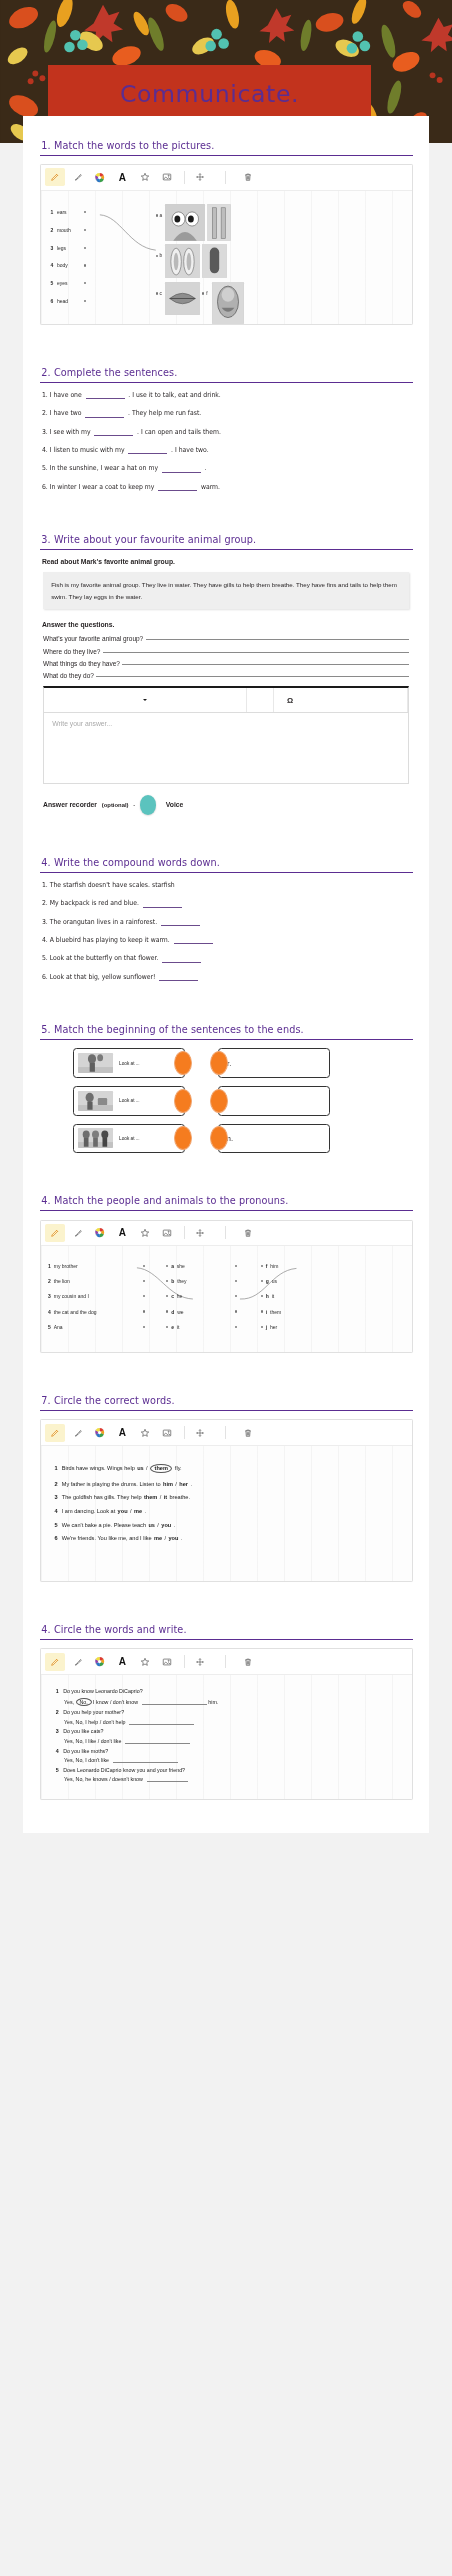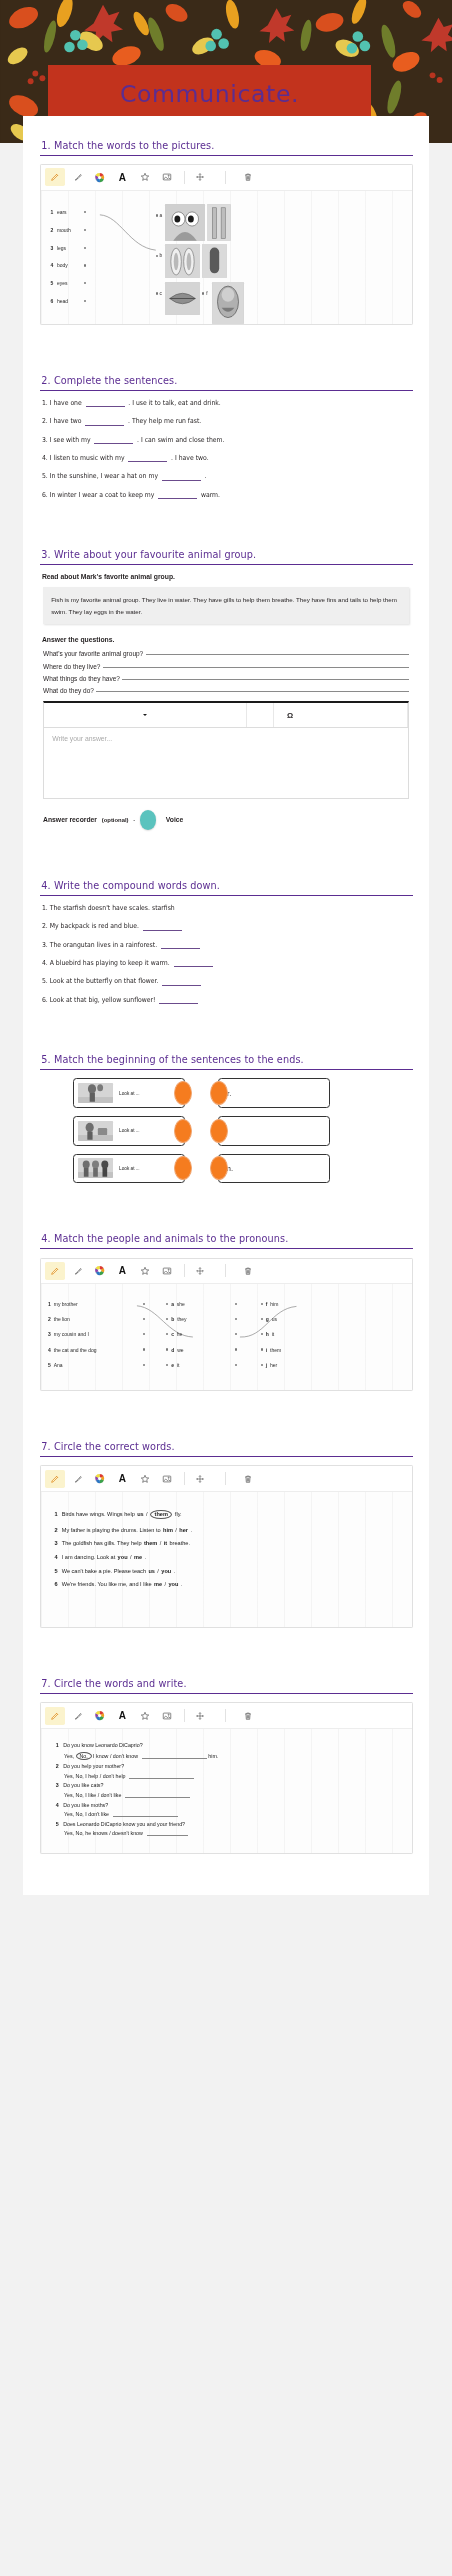--- a/index.html
+++ b/index.html
@@ -39,21 +39,21 @@
   .sheet {
     position: relative;
     background: #ffffff;
     width: 406px;
     margin: 0 auto;
     margin-top: -27px;
     padding: 23.6px 16.5px 23.6px 16.5px;
     z-index: 6;
   }
 
-  .ex { margin-bottom: 17px; }
+  .ex { margin-bottom: 9px; }
   .ex-title {
     font-family: "DejaVu Sans", sans-serif;
     font-size: 9.7px;
     color: #5b2d91;
     margin: 0 0 4.1px 1.8px;
     font-weight: 400;
     letter-spacing: 0.1px;
   }
   .ex-rule {
     border: none; border-top: 0.8px solid #5b2d91;
@@ -584,21 +584,21 @@
       <p class="sent">
         <span>2.</span>
         <span>I have two</span>
         <span class="blank"></span>
         <span>. They help me run fast.</span>
       </p>
       <p class="sent">
         <span>3.</span>
         <span>I see with my</span>
         <span class="blank"></span>
-        <span>. I can swim and close them.</span>
+        <span>. I can open and tails them.</span>
       </p>
       <p class="sent">
         <span>4.</span>
         <span>I listen to music with my</span>
         <span class="blank"></span>
         <span>. I have two.</span>
       </p>
       <p class="sent">
         <span>5.</span>
         <span>In the sunshine, I wear a hat on my</span>
@@ -1052,21 +1052,21 @@
               <span>.</span>
             </div>
           </div>
         </div>
       </div>
     </div>
 
     <div class="spacer-lg"></div>
 
     <div class="ex">
-      <div class="ex-title">7. Circle the words and write.</div>
+      <div class="ex-title">4. Circle the words and write.</div>
       <hr class="ex-rule">
 
       <div class="canvas-box">
         <div class="canvas-toolbar">
           <div class="tool active">
             <svg width="10" height="10" viewBox="0 0 24 24" fill="none" stroke="#e08a1e" stroke-width="1.8">
                 <path d="M4 20l3.5-1 11-11-2.5-2.5-11 11z"></path>
                 <path d="M15 5.5L18.5 9"></path>
               </svg>
           </div>

